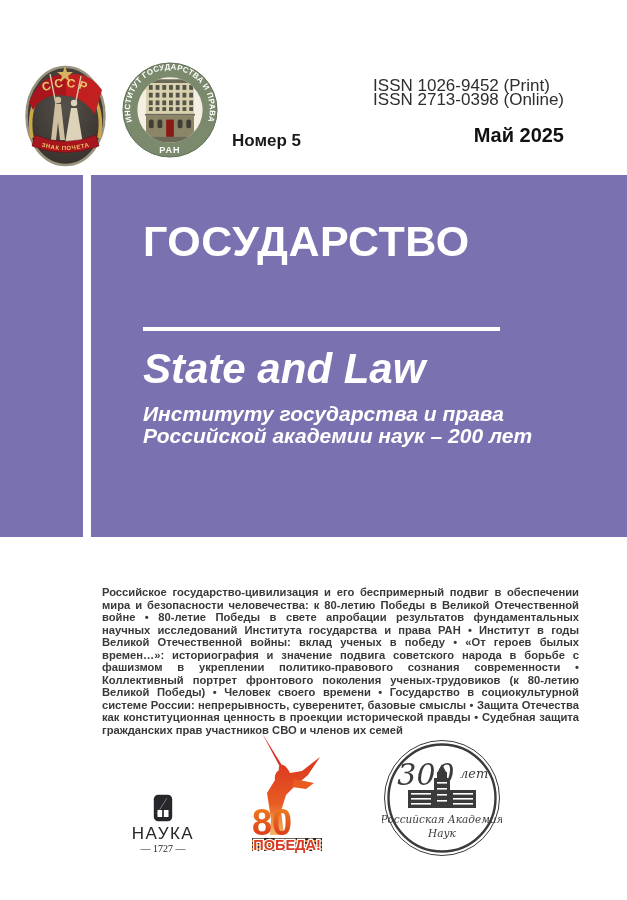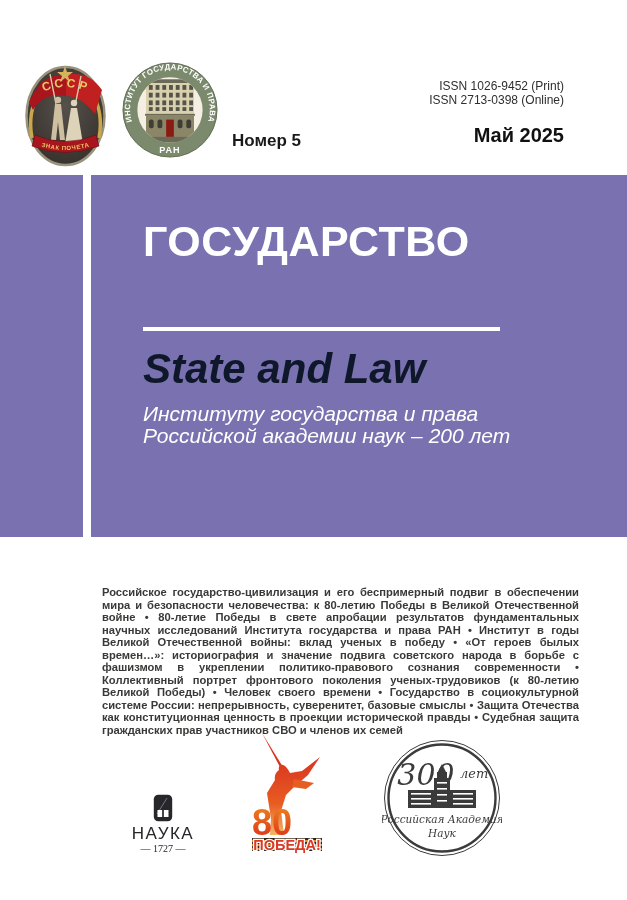--- a/index.html
+++ b/index.html
@@ -8,46 +8,46 @@
     margin:0 auto;overflow:hidden;
     font-family:"Liberation Sans",sans-serif;
   }
   
   .badge-svg{position:absolute;left:22px;top:60px;width:87px;height:107px;}
   .igp-svg{position:absolute;left:122px;top:62px;width:96px;height:96px;}
   .issue-number{
     position:absolute;left:232px;top:131px;font-size:17px;font-weight:bold;color:#1a1a1a;
   }
   .issn-block{
-    position:absolute;right:63px;top:79px;text-align:right;
-    font-size:12px;line-height:14px;color:#2e2e2e;
+    position:absolute;right:63px;top:79px;text-align:left;
+    font-size:17px;line-height:14px;color:#2e2e2e;
   }
   .issue-date{
     position:absolute;right:63px;top:124px;font-size:20px;font-weight:bold;color:#111;text-align:right;
   }
   
   .band-left{
     position:absolute;left:0;top:175px;width:83px;height:362px;background:var(--purple);
   }
   .band-main{
     position:absolute;left:91px;top:175px;width:536px;height:362px;background:var(--purple);
   }
   .title-ru{
     position:absolute;left:52px;top:44px;color:#fff;font-weight:bold;
     font-size:43px;line-height:45px;letter-spacing:0.5px;white-space:pre;
   }
   .title-rule{
     position:absolute;left:52px;top:152px;width:357px;height:4px;background:#fff;
   }
   .title-en{
-    position:absolute;left:52px;top:172px;color:#0f172a;font-weight:bold;font-style:italic;
+    position:absolute;left:52px;top:172px;color:#ffffff;font-weight:bold;font-style:italic;
     font-size:42px;line-height:44px;
   }
   .subtitle{
-    position:absolute;left:52px;top:228px;color:#fff;font-weight:normal;font-style:italic;
+    position:absolute;left:52px;top:228px;color:#fff;font-weight:bold;font-style:italic;
     font-size:21px;line-height:22px;
   }
   
   .annotation{
     position:absolute;left:90px;top:574px;width:477px;
     font-size:11.2px;line-height:12.55px;font-weight:bold;color:#3a3938;
     text-align:justify;margin:12px;
   }
   
   .nauka{

